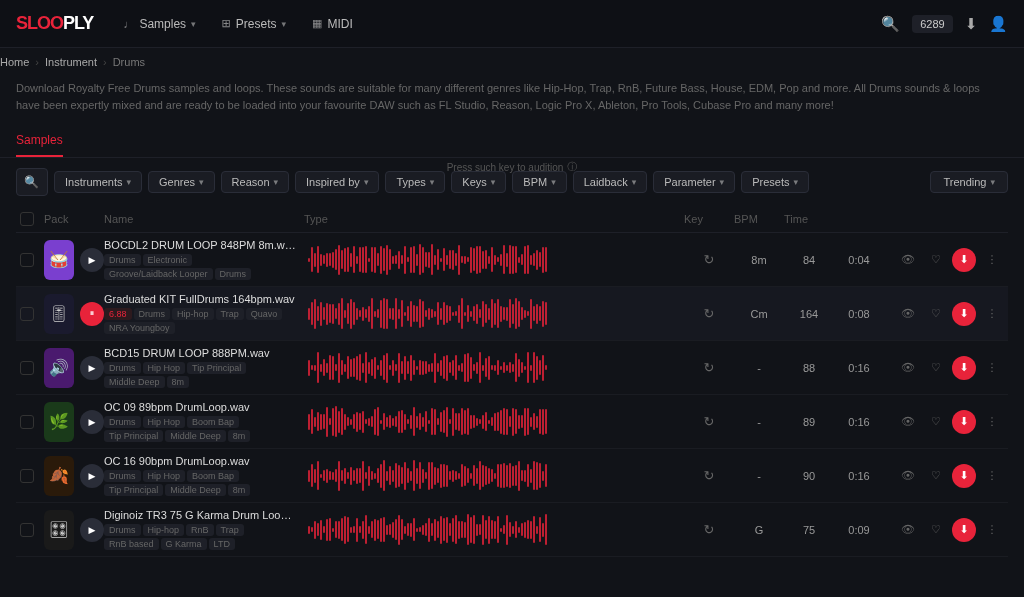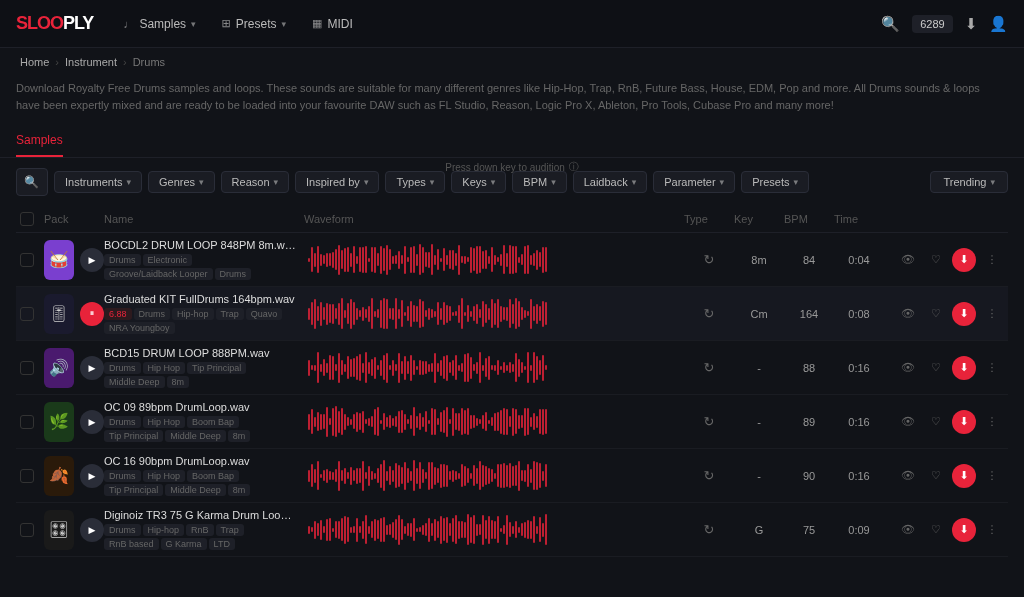--- a/index.html
+++ b/index.html
@@ -61,21 +61,21 @@
     .count-badge {
       background: #1e2028;
       color: #ccc;
       padding: 3px 8px;
       border-radius: 4px;
       font-size: 11px;
     }
 
     
     .breadcrumb {
-      padding: 8px 20px;
+      padding: 8px 0;
       font-size: 11px;
       color: #777;
       display: flex;
       gap: 6px;
       align-items: center;
     }
     .breadcrumb a { color: #aaa; cursor: pointer; }
     .breadcrumb .sep { color: #444; }
 
     
@@ -361,21 +361,21 @@
 </div>
 
 <div class="tabs-bar">
   <div class="tab active">
     <span>Samples</span>
   </div>
 </div>
 
 <div class="filter-bar">
   <div class="audition-hint">
-    <span>Press down key to audition</span>
+    <span>Press such key to audition</span>
     <span style="font-size:10px;">ⓘ</span>
   </div>
   <div class="filter-search">🔍</div>
   <div class="filter-btn">
     <span>Instruments</span>
     <span class="chevron">▾</span>
   </div>
   <div class="filter-btn">
     <span>Genres</span>
     <span class="chevron">▾</span>
@@ -419,21 +419,20 @@
   </div>
 </div>
 
 <div class="table-container">
   <div class="table-header">
     <div>
       <div class="checkbox"></div>
     </div>
     <div>Pack</div>
     <div>Name</div>
-    <div>Waveform</div>
     <div>Type</div>
     <div>Key</div>
     <div>BPM</div>
     <div>Time</div>
     <div></div>
   </div>
 
 <div class="table-row">
       <div>
         <div class="checkbox"></div>

